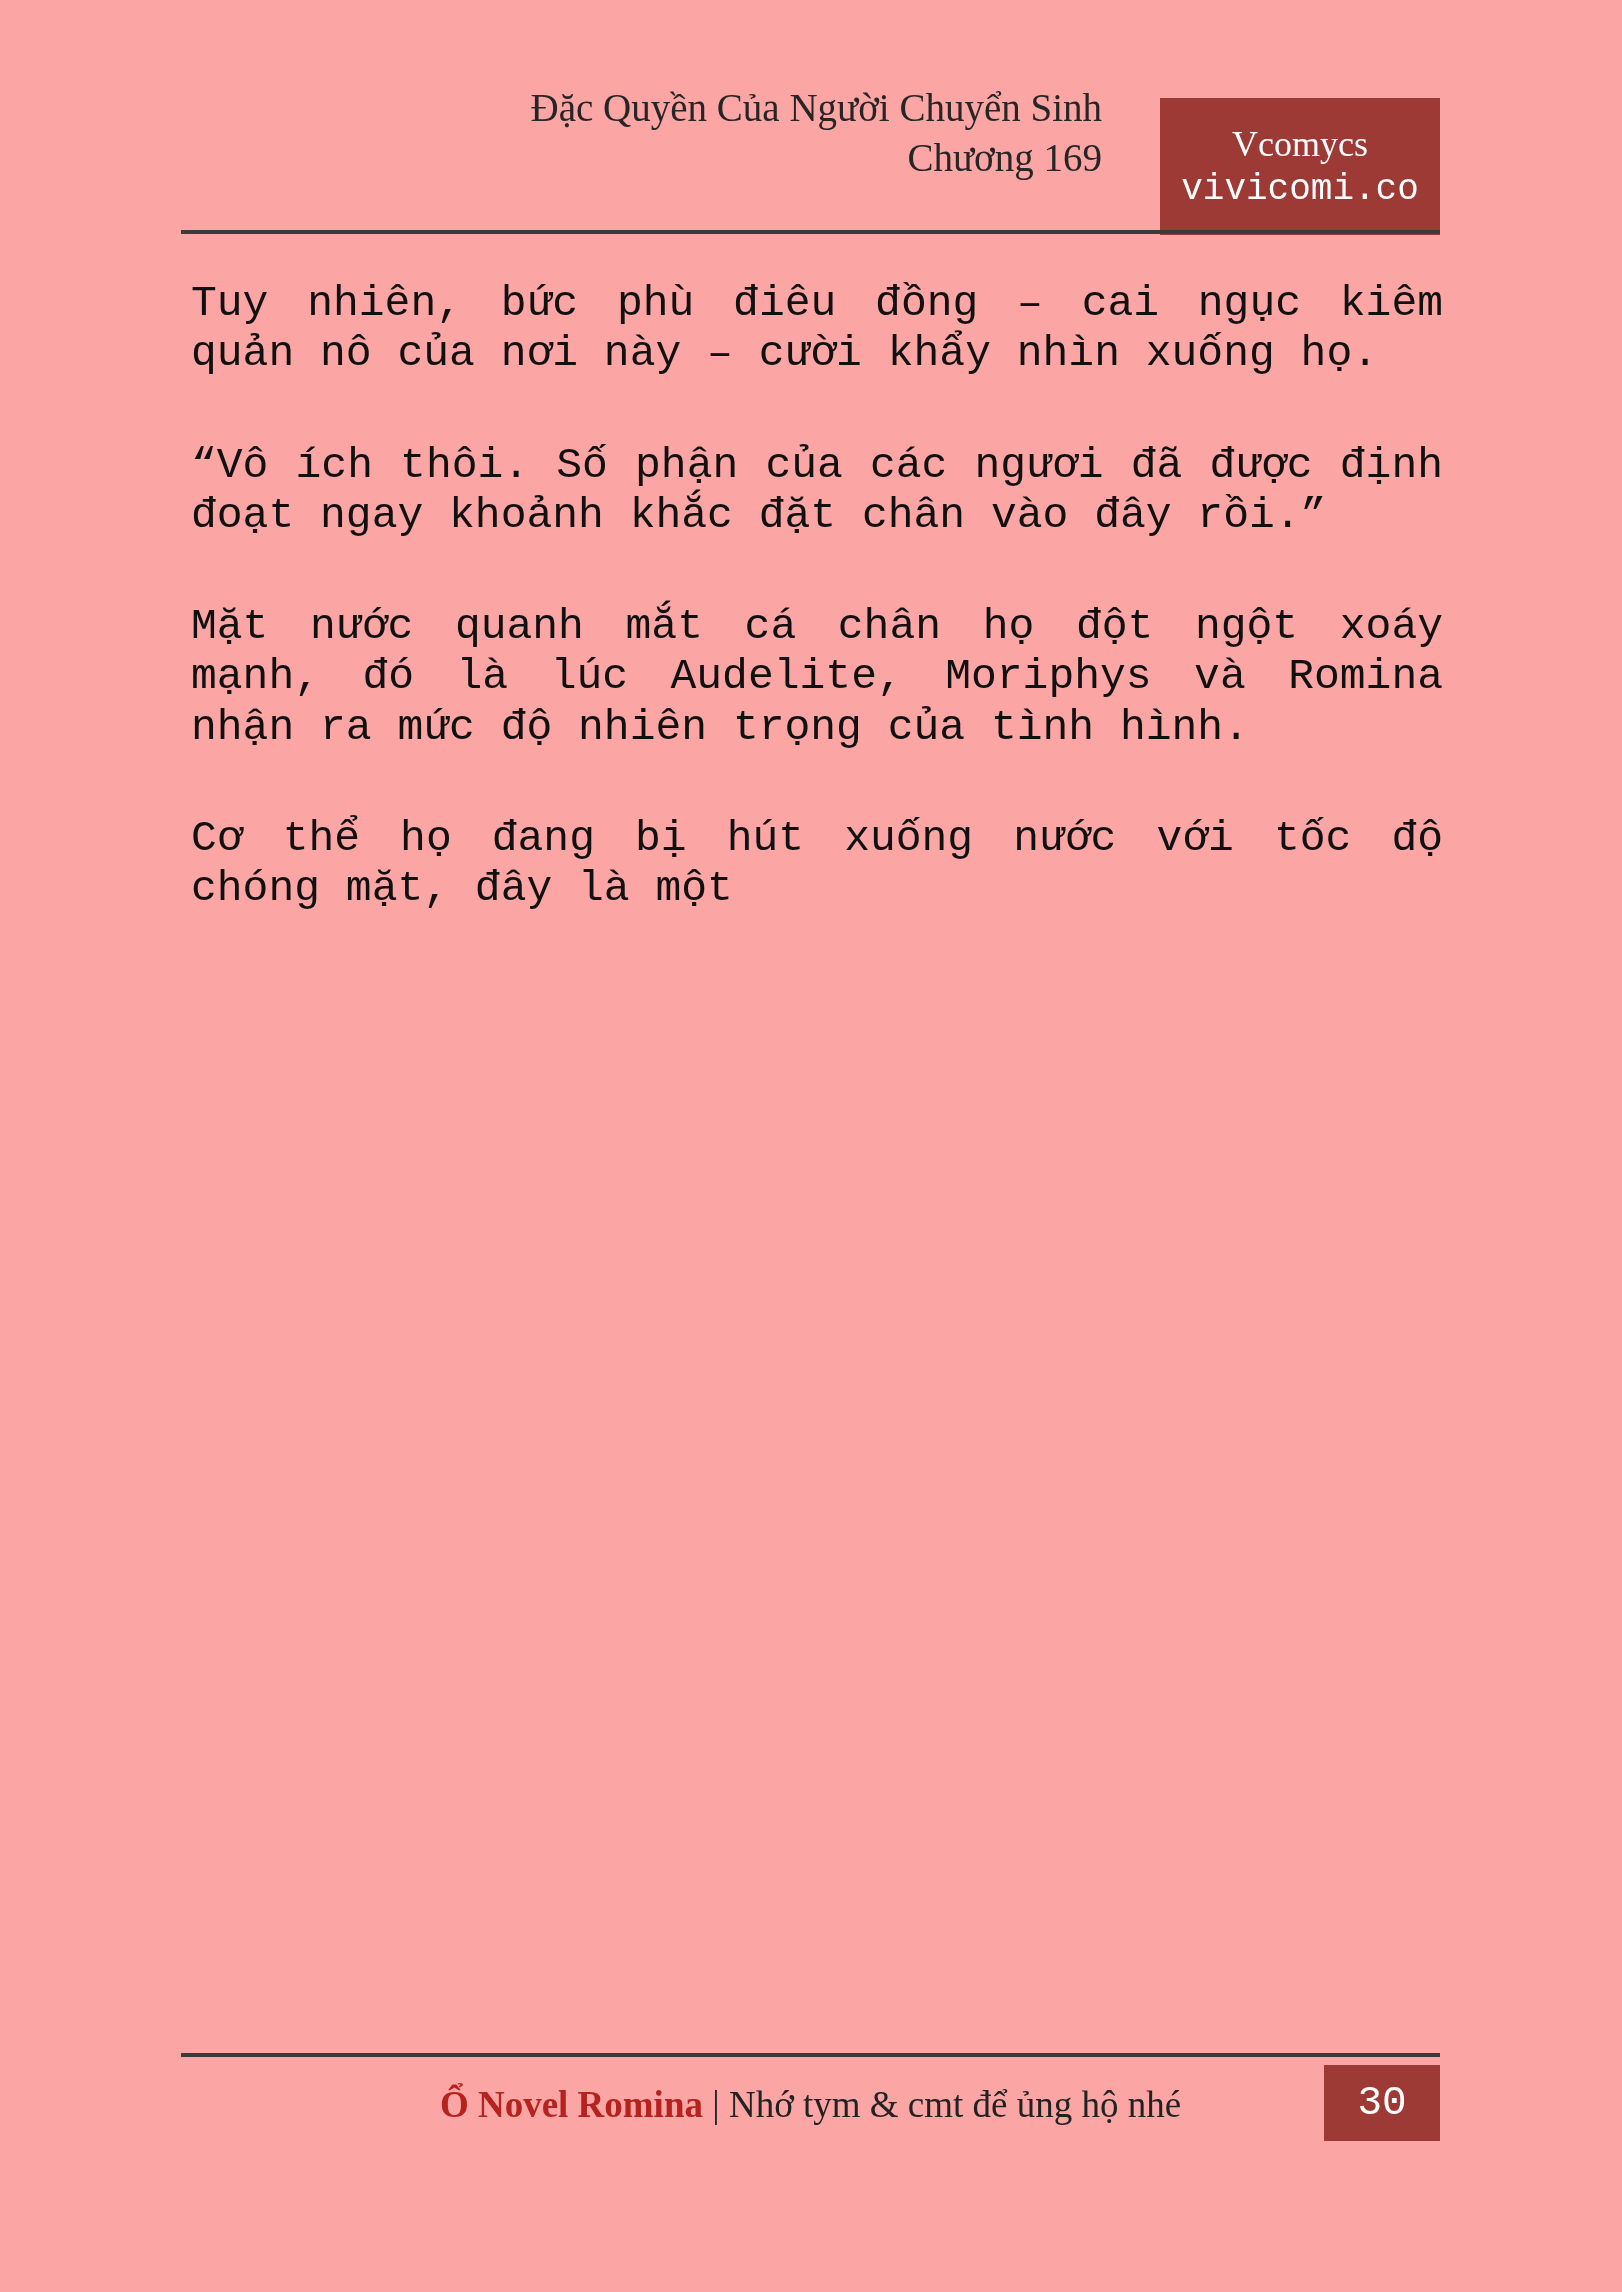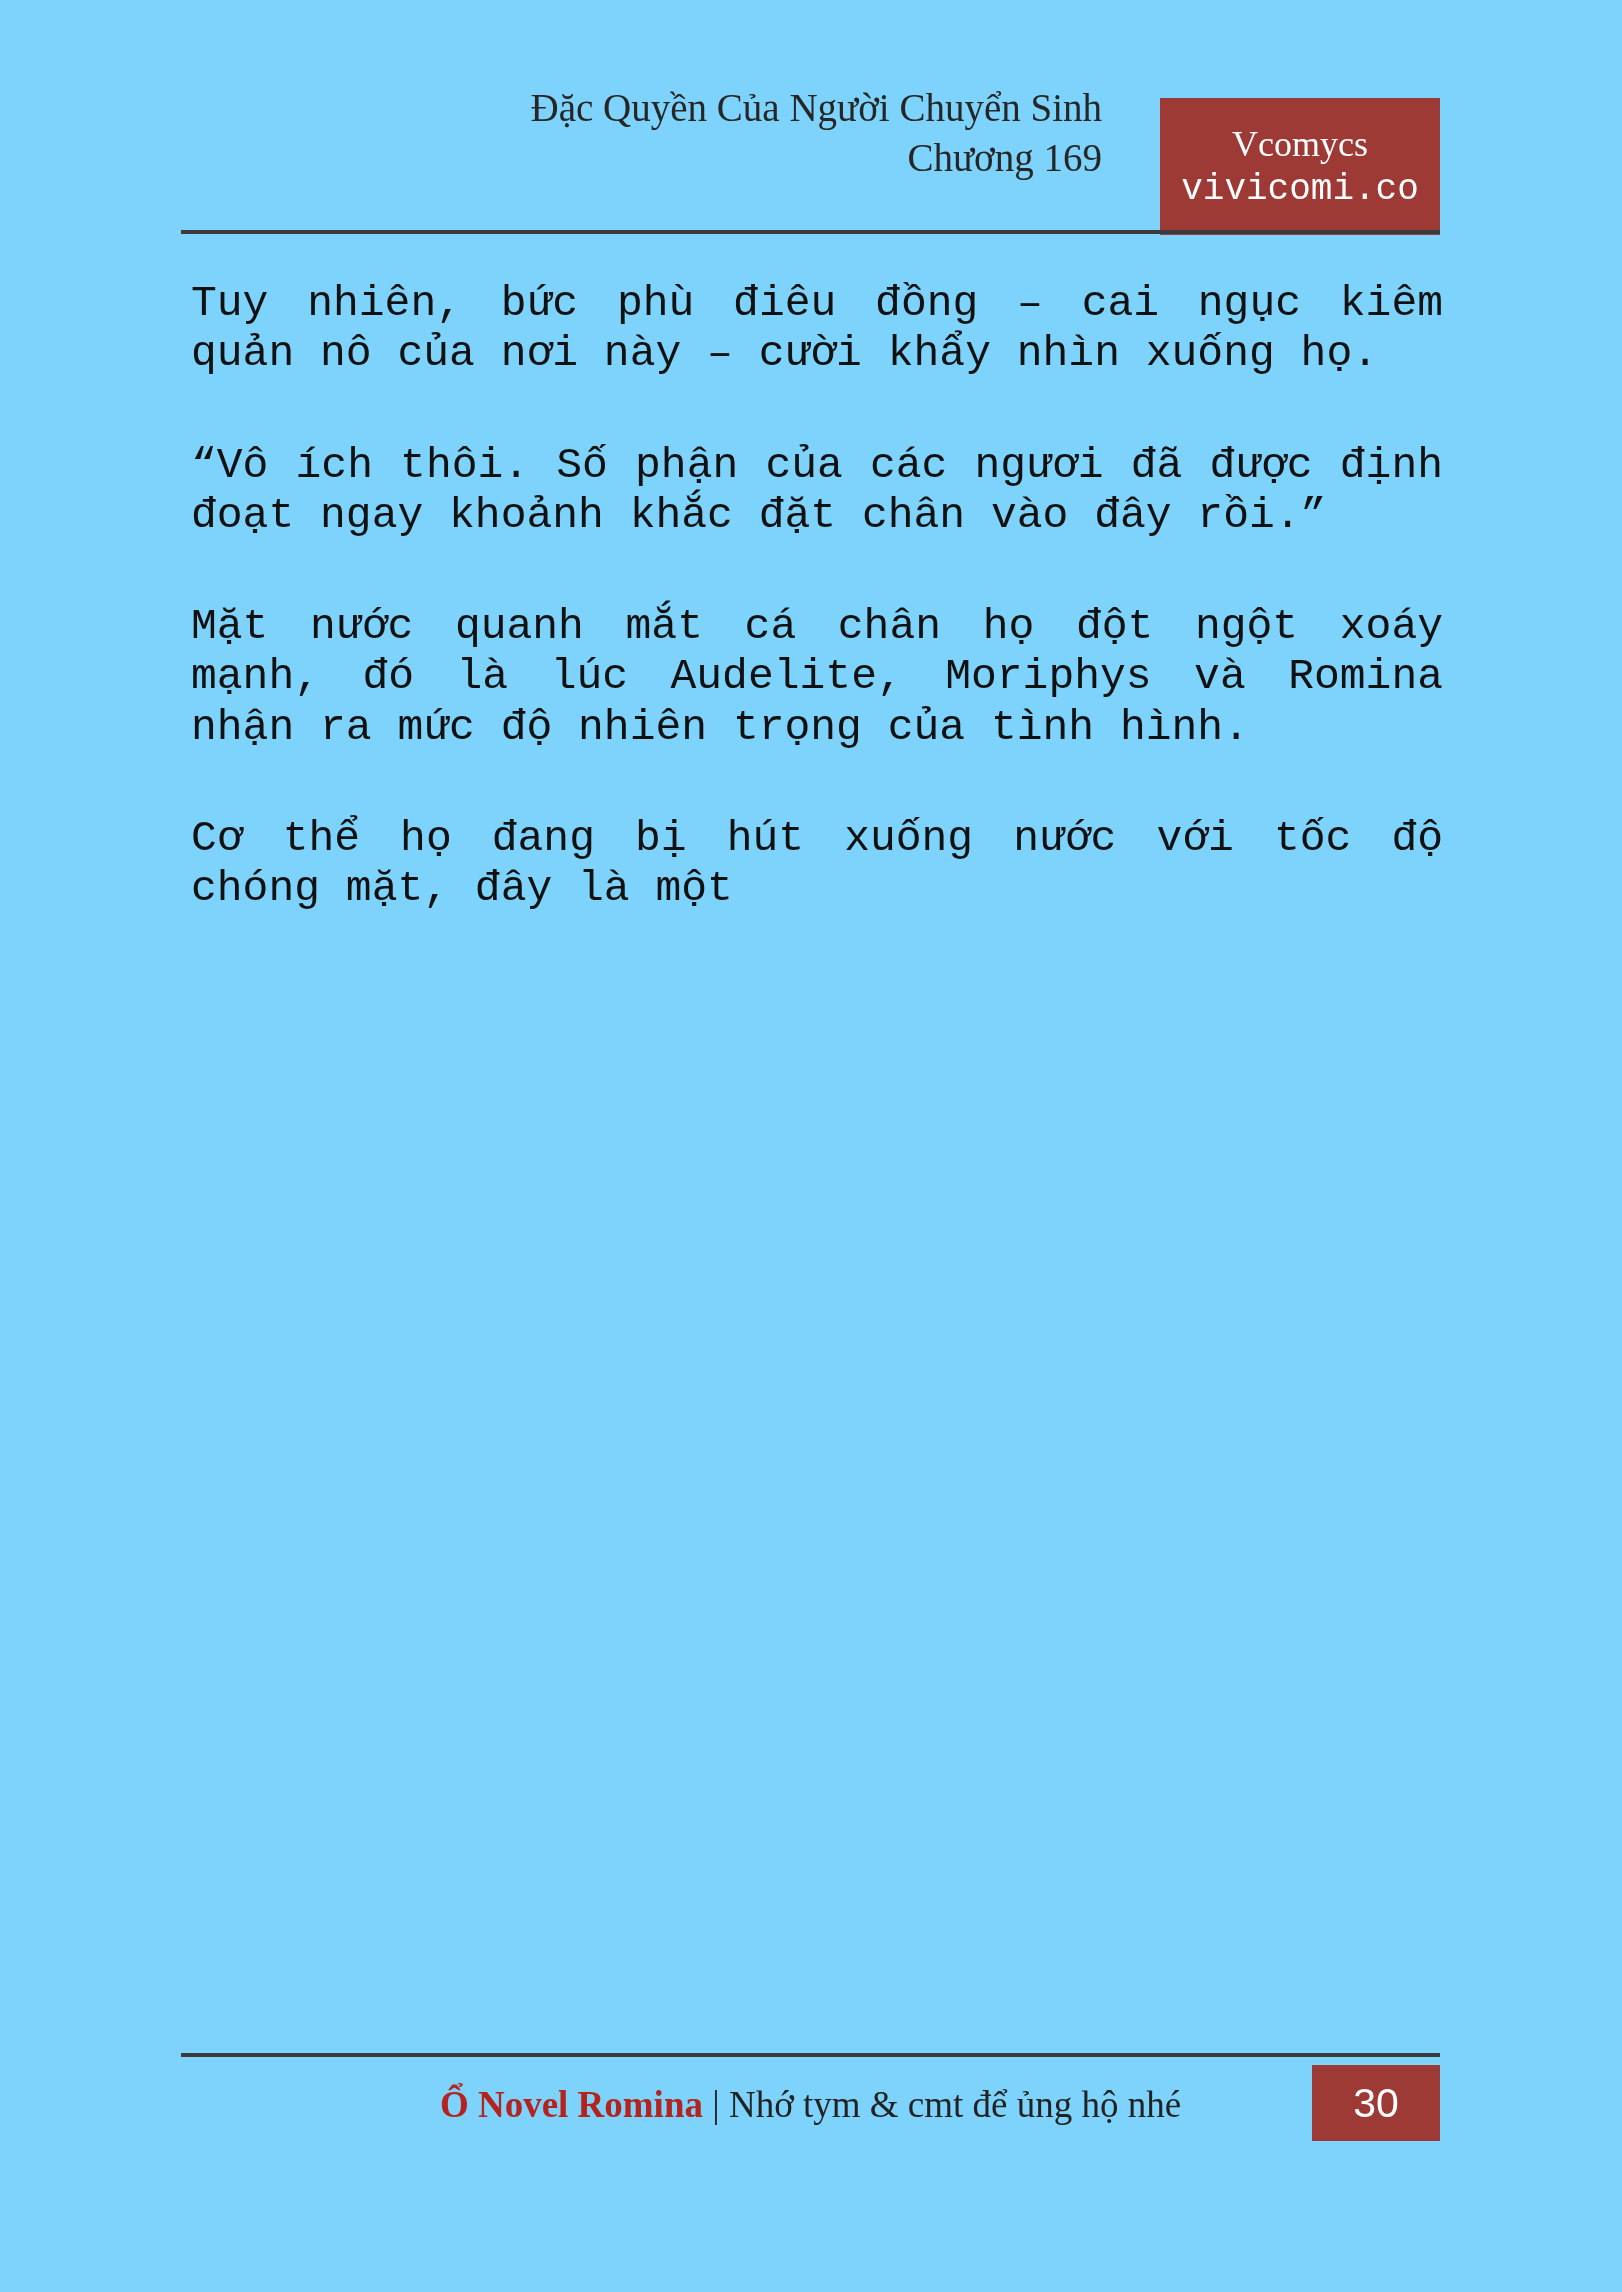--- a/index.html
+++ b/index.html
@@ -14,21 +14,21 @@
     font-family: "Liberation Serif", serif;
     overflow: hidden;
   }
 
   .page {
     position: absolute;
     left: 0;
     top: 0;
     width: 1622px;
     height: 2293px;
-    background: #7dd3fc;
+    background: #fca5a5;
   }
 
   
   .header {
     position: absolute;
     left: 181px;
     top: 83px;
     width: 1259px;
     height: 147px;
   }
@@ -133,28 +133,28 @@
     font-family: "Liberation Serif", serif;
   }
   .footer-note {
     color: #222222;
     font-family: "Liberation Serif", serif;
   }
   .footer-page {
     position: absolute;
     right: 0;
     top: -7.8px;
-    width: 128px;
+    width: 116px;
     height: 76px;
     background: #9e3a35;
     color: #ffffff;
     display: flex;
     align-items: center;
     justify-content: center;
-    font-family: Liberation Sans, sans-serif;
+    font-family: Liberation Mono, monospace;
     font-size: 41px;
   }
 
   
   .watermark {
     position: absolute;
     left: 39px;
     top: 2151px;
     width: 245px;
     height: 108px;

